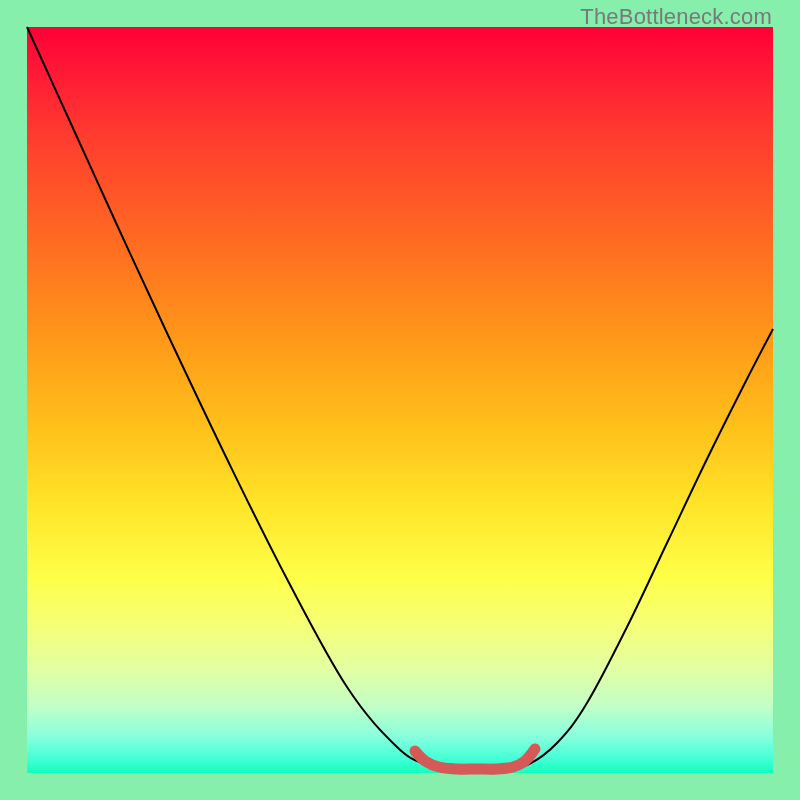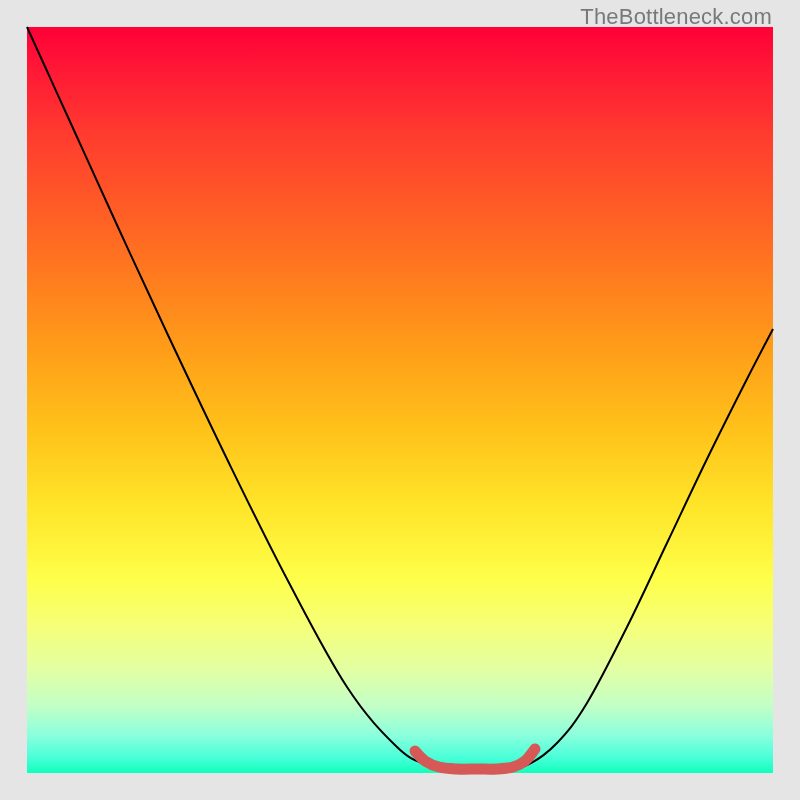--- a/index.html
+++ b/index.html
@@ -8,21 +8,21 @@
     width: 800px;
     height: 800px;
     overflow: hidden;
     background: #000;
     font-family: Arial, Helvetica, sans-serif;
   }
   .stage {
     position: relative;
     width: 800px;
     height: 800px;
-    background: #e5e5e5;
+    background: #86efac;
   }
   .plot {
     position: absolute;
     left: 27px;
     top: 27px;
     width: 746px;
     height: 746px;
     background: linear-gradient(
       to bottom,
       #ff0037 0%,

